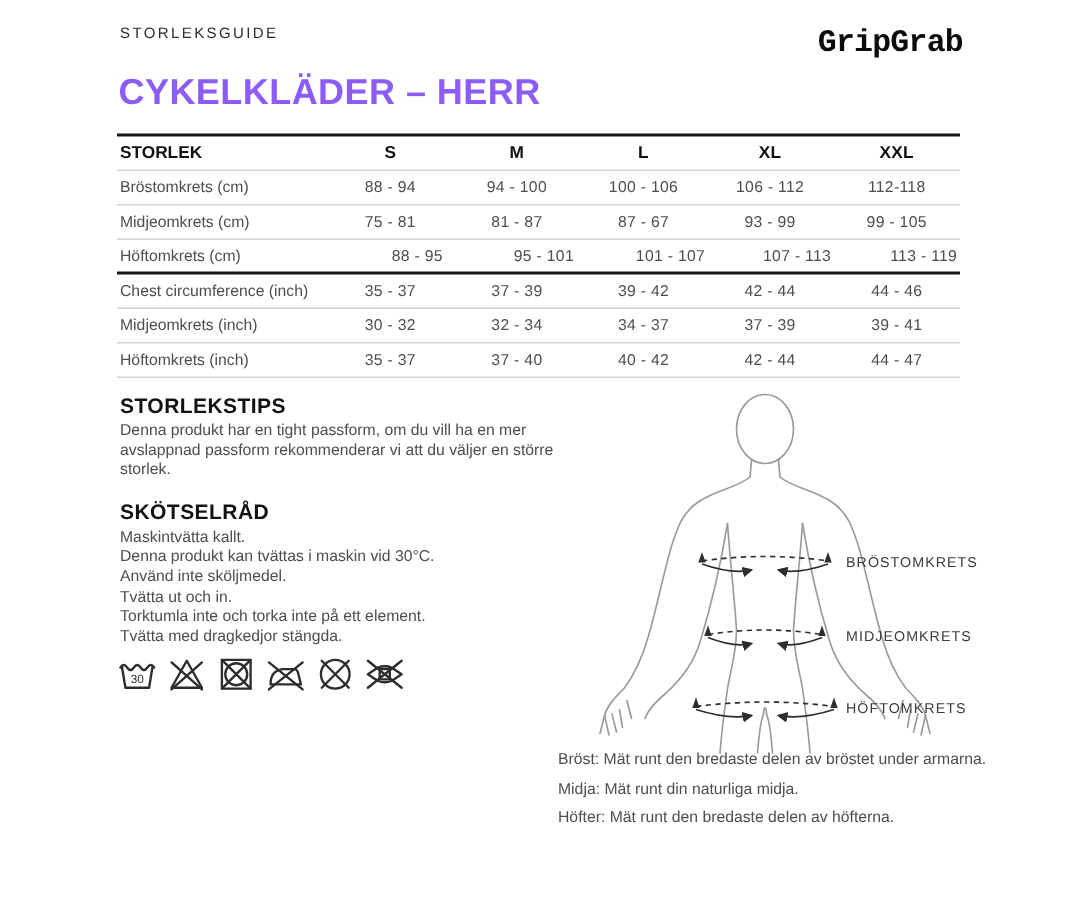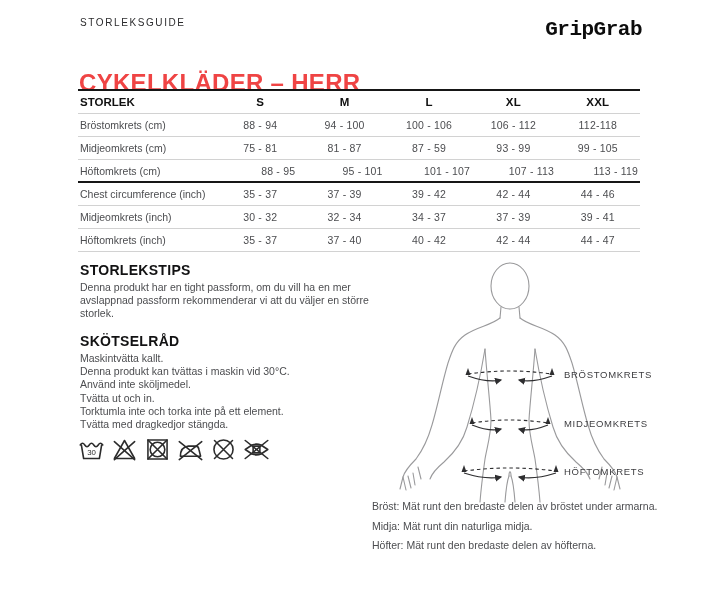--- a/index.html
+++ b/index.html
@@ -15,21 +15,21 @@
   .eyebrow {
     position: absolute; left: 80px; top: 17px;
     font-size: 10px; letter-spacing: 1.6px; color: #2b2b2d;
   }
   .brand {
     position: absolute; right: 78px; top: 18px;
     font-size: 21px; font-weight: bold; letter-spacing: -0.5px; color: #0c0c0c; font-family: Liberation Mono, monospace;
   }
   .title {
     position: absolute; left: 79px; top: 48px;
-    font-size: 24px; font-weight: bold; letter-spacing: 0.3px; color: #ef4444; margin-top: 21px;
+    font-size: 24px; font-weight: bold; letter-spacing: 0.3px; color: #8b5cf6;
   }
   
   .stable {
     position: absolute; left: 78px; top: 89px; width: 562px;
     border-top: 2px solid #161616;
     font-size: 10.5px;
   }
   .trow {
     display: grid;
     grid-template-columns: 140px repeat(5, 1fr);
@@ -105,21 +105,21 @@
       <div class="tval">88 - 94</div>
       <div class="tval">94 - 100</div>
       <div class="tval">100 - 106</div>
       <div class="tval">106 - 112</div>
       <div class="tval">112-118</div>
     </div>
     <div class="trow">
       <div class="tlabel">Midjeomkrets (cm)</div>
       <div class="tval">75 - 81</div>
       <div class="tval">81 - 87</div>
-      <div class="tval">87 - 59</div>
+      <div class="tval">87 - 67</div>
       <div class="tval">93 - 99</div>
       <div class="tval">99 - 105</div>
     </div>
     <div class="trow section-end">
       <div class="tlabel">Höftomkrets (cm)</div>
       <div class="tval">88 - 95</div>
       <div class="tval">95 - 101</div>
       <div class="tval">101 - 107</div>
       <div class="tval">107 - 113</div>
       <div class="tval">113 - 119</div>

